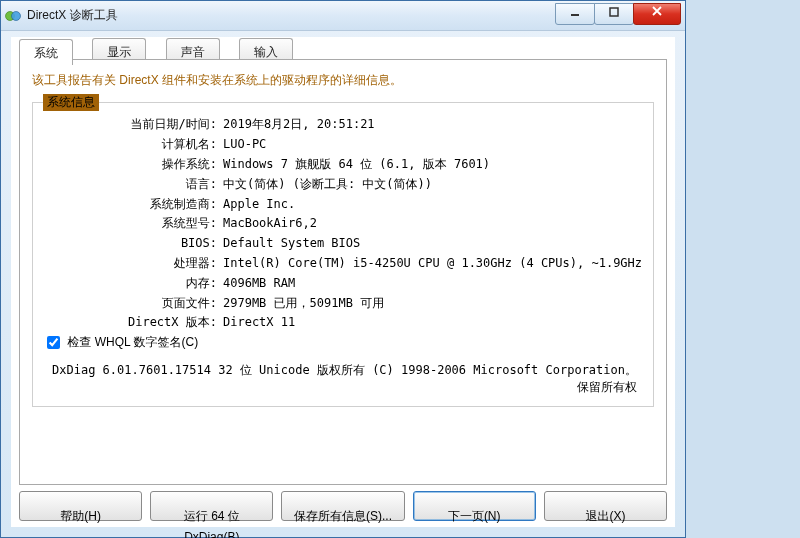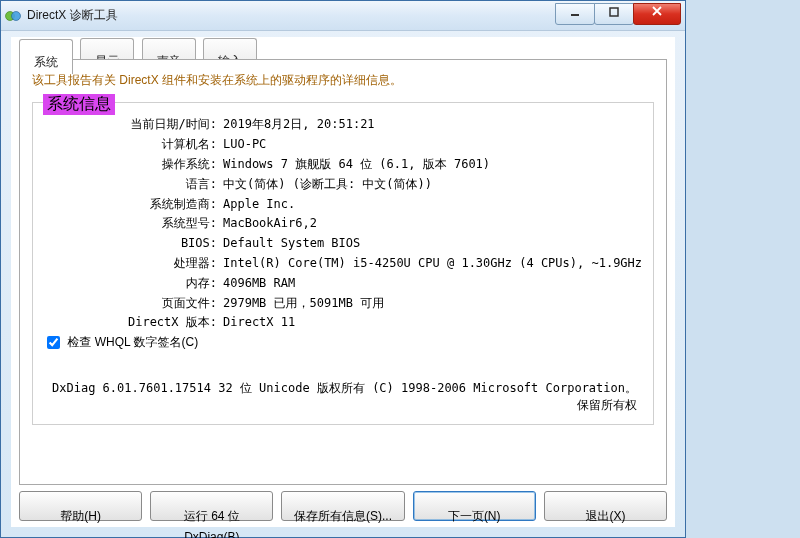--- a/index.html
+++ b/index.html
@@ -70,27 +70,27 @@
     bottom: 10px;
     background: #fff;
   }
   .tab-row {
     position: relative;
     height: 22px;
     padding-left: 8px;
   }
   .tab {
     display: inline-block;
-    padding: 14px 14px 2px 14px;
+    padding: 5px 14px 2px 14px;
     font-size: 12px;
     background: linear-gradient(to bottom, #fdfdfd, #e9e9e9);
     border: 1px solid #a9a9a9;
     border-bottom: none;
     border-radius: 3px 3px 0 0;
-    margin-right: 4px;
+    margin-right: 16px;
     position: relative;
     top: 1px;
     color: #222;
   }
   .tab.active {
     background: #fff;
     z-index: 5;
     top: 2px;
     padding-bottom: 3px;
   }
@@ -110,23 +110,23 @@
   .group-box {
     border: 1px solid #cfcfcf;
     margin-top: 12px;
     padding: 12px 10px 10px 10px;
     position: relative;
   }
   .group-title {
     position: absolute;
     top: -9px;
     left: 10px;
-    background: #d946ef;
+    background: #a16207;
     padding: 0 4px;
-    font-size: 16px;
+    font-size: 12px;
   }
   .sysinfo {
     font-family: "SimSun", "NSimSun", monospace;
     font-size: 12px;
   }
   .sysinfo-row {
     display: flex;
     line-height: 1.65;
   }
   .sysinfo-label {
@@ -139,21 +139,21 @@
     flex: 1;
     white-space: nowrap;
   }
   .whql-row {
   }
   .whql-row input { vertical-align: middle; margin-right: 4px; }
   .copyright {
     font-family: "SimSun", "NSimSun", monospace;
     font-size: 12px;
     text-align: right;
-    margin-top: 28px;
+    margin-top: 10px;
     padding-right: 6px;
     color: #000;
   }
   .button-row {
     position: absolute;
     left: 8px;
     right: 8px;
     bottom: 6px;
     display: flex;
     justify-content: space-between;

